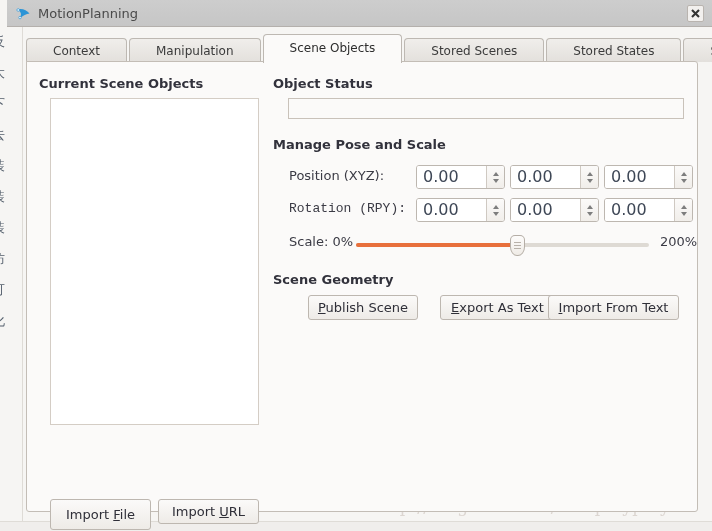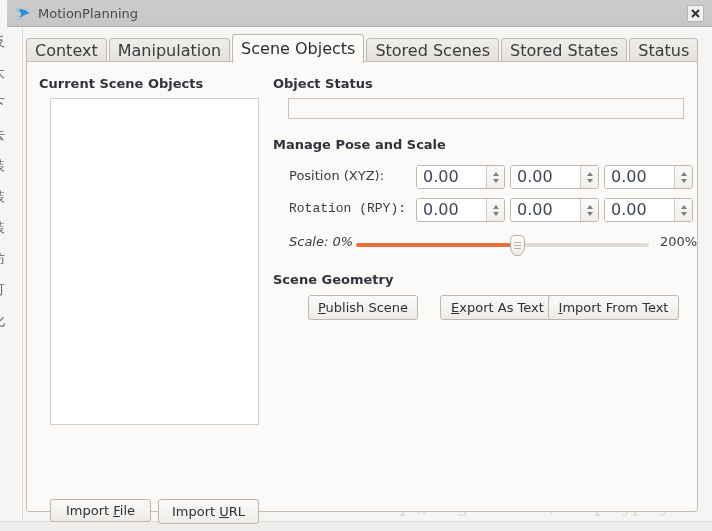--- a/index.html
+++ b/index.html
@@ -104,27 +104,27 @@
   
   #tabbar {
     position: absolute;
     left: 19px; top: 34px;
     height: 28px;
     display: flex;
     align-items: flex-end;
   }
   .tab {
     height: 24px;
-    padding: 0 8px;
+    padding: 0 26px;
     margin-right: 2px;
     background: linear-gradient(#f0eeeb, #e3e0dc);
     border: 1px solid #bdb8b2;
     border-bottom: none;
     border-radius: 4px 4px 0 0;
-    font-size: 16px;
+    font-size: 12px;
     color: #3b3b3b;
     line-height: 24px;
     box-sizing: border-box;
     white-space: nowrap;
     cursor: pointer;
   }
   .tab.active {
     height: 29px;
     line-height: 27px;
     background: #fbfaf9;
@@ -181,40 +181,40 @@
     text-align: center;
     box-sizing: border-box;
     cursor: pointer;
     white-space: nowrap;
     display: flex;
     align-items: center;
     justify-content: center;
   }
   .mn { text-decoration: underline; }
 
-  #btn-import-file { left: 23px; top: 437px; width: 101px; height: 23px; }
+  #btn-import-file { left: 23px; top: 437px; width: 101px; height: 31px; }
   #btn-import-url  { left: 131px; top: 437px; width: 101px; height: 25px; }
 
   
   #object-status-title { left: 246px; top: 14px; }
   #object-status-field {
     position: absolute;
     left: 261px; top: 36px;
     width: 396px; height: 21px;
     background: #fbfaf9;
     border: 1px solid #c9c2ba;
     box-sizing: border-box;
   }
 
   #manage-pose-title { left: 246px; top: 75px; }
   #scene-geometry-title { left: 246px; top: 210px; }
 
   #label-position { left: 262px; top: 106px; }
   #label-rotation { left: 262px; top: 139px; font-family: Liberation Mono, monospace; }
-  #label-scale    { left: 262px; top: 172px; font-style: italic; }
+  #label-scale    { left: 262px; top: 172px; }
 
   .spin {
     position: absolute;
     height: 24px;
     width: 89px;
     background: #ffffff;
     border: 1px solid #bdb7b0;
     border-radius: 3px;
     box-sizing: border-box;
     display: flex;

